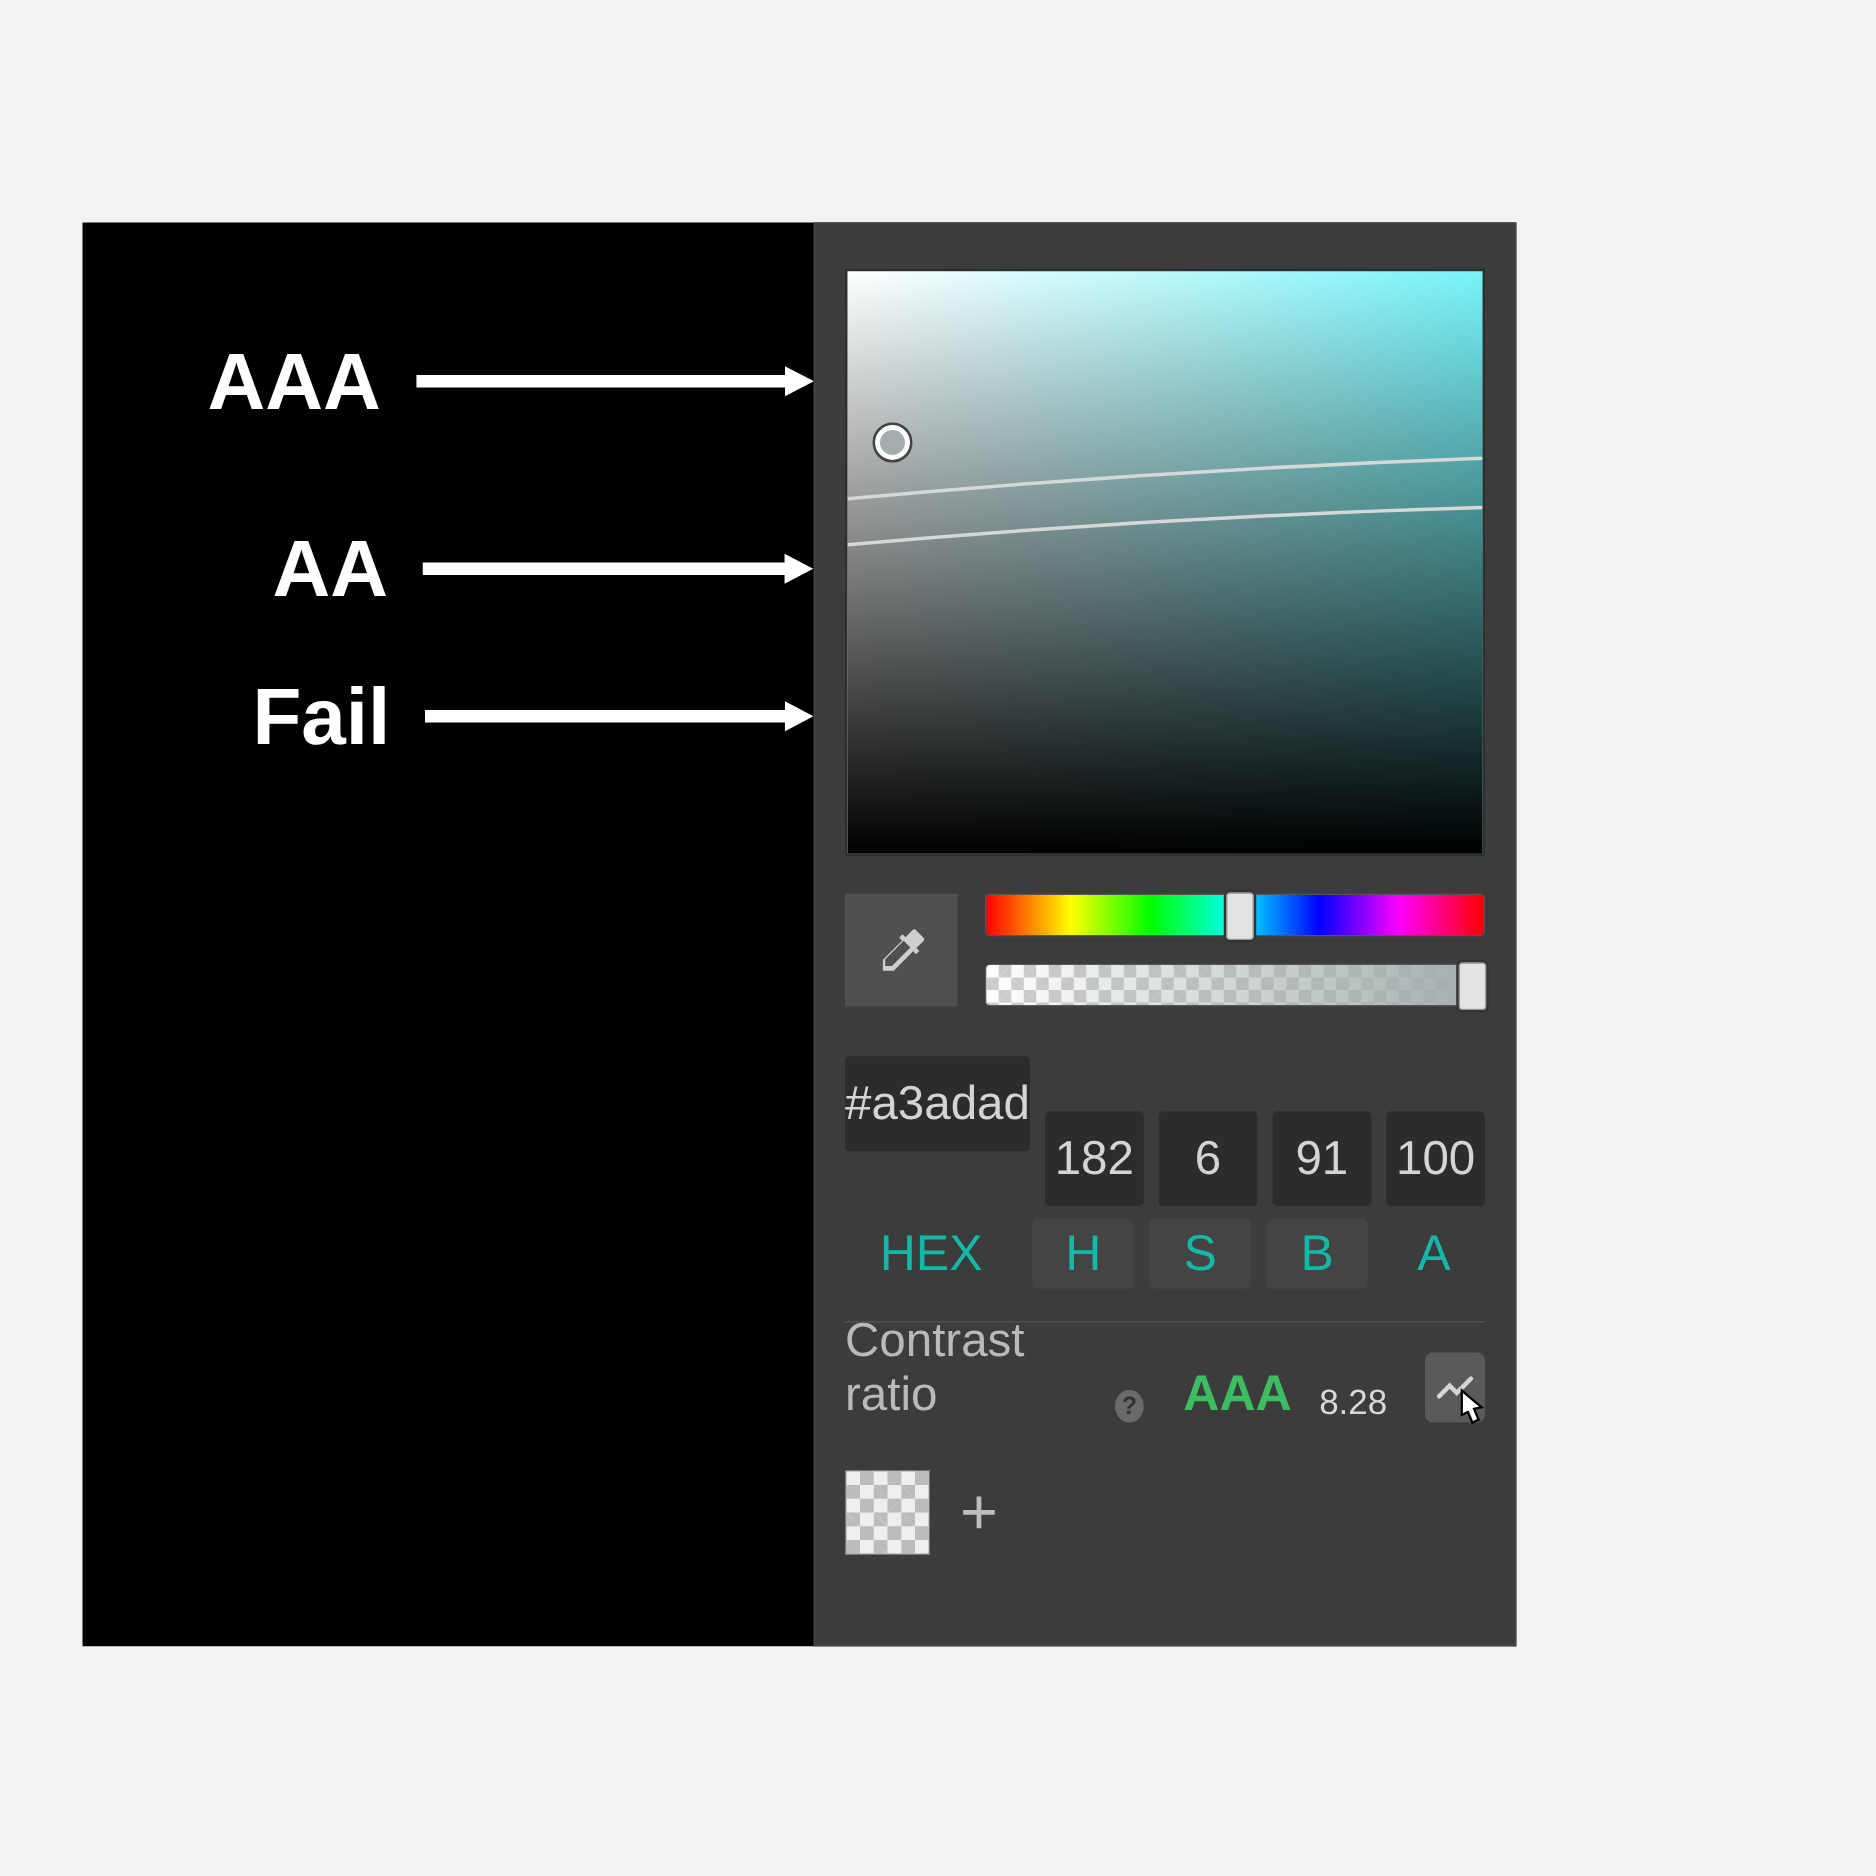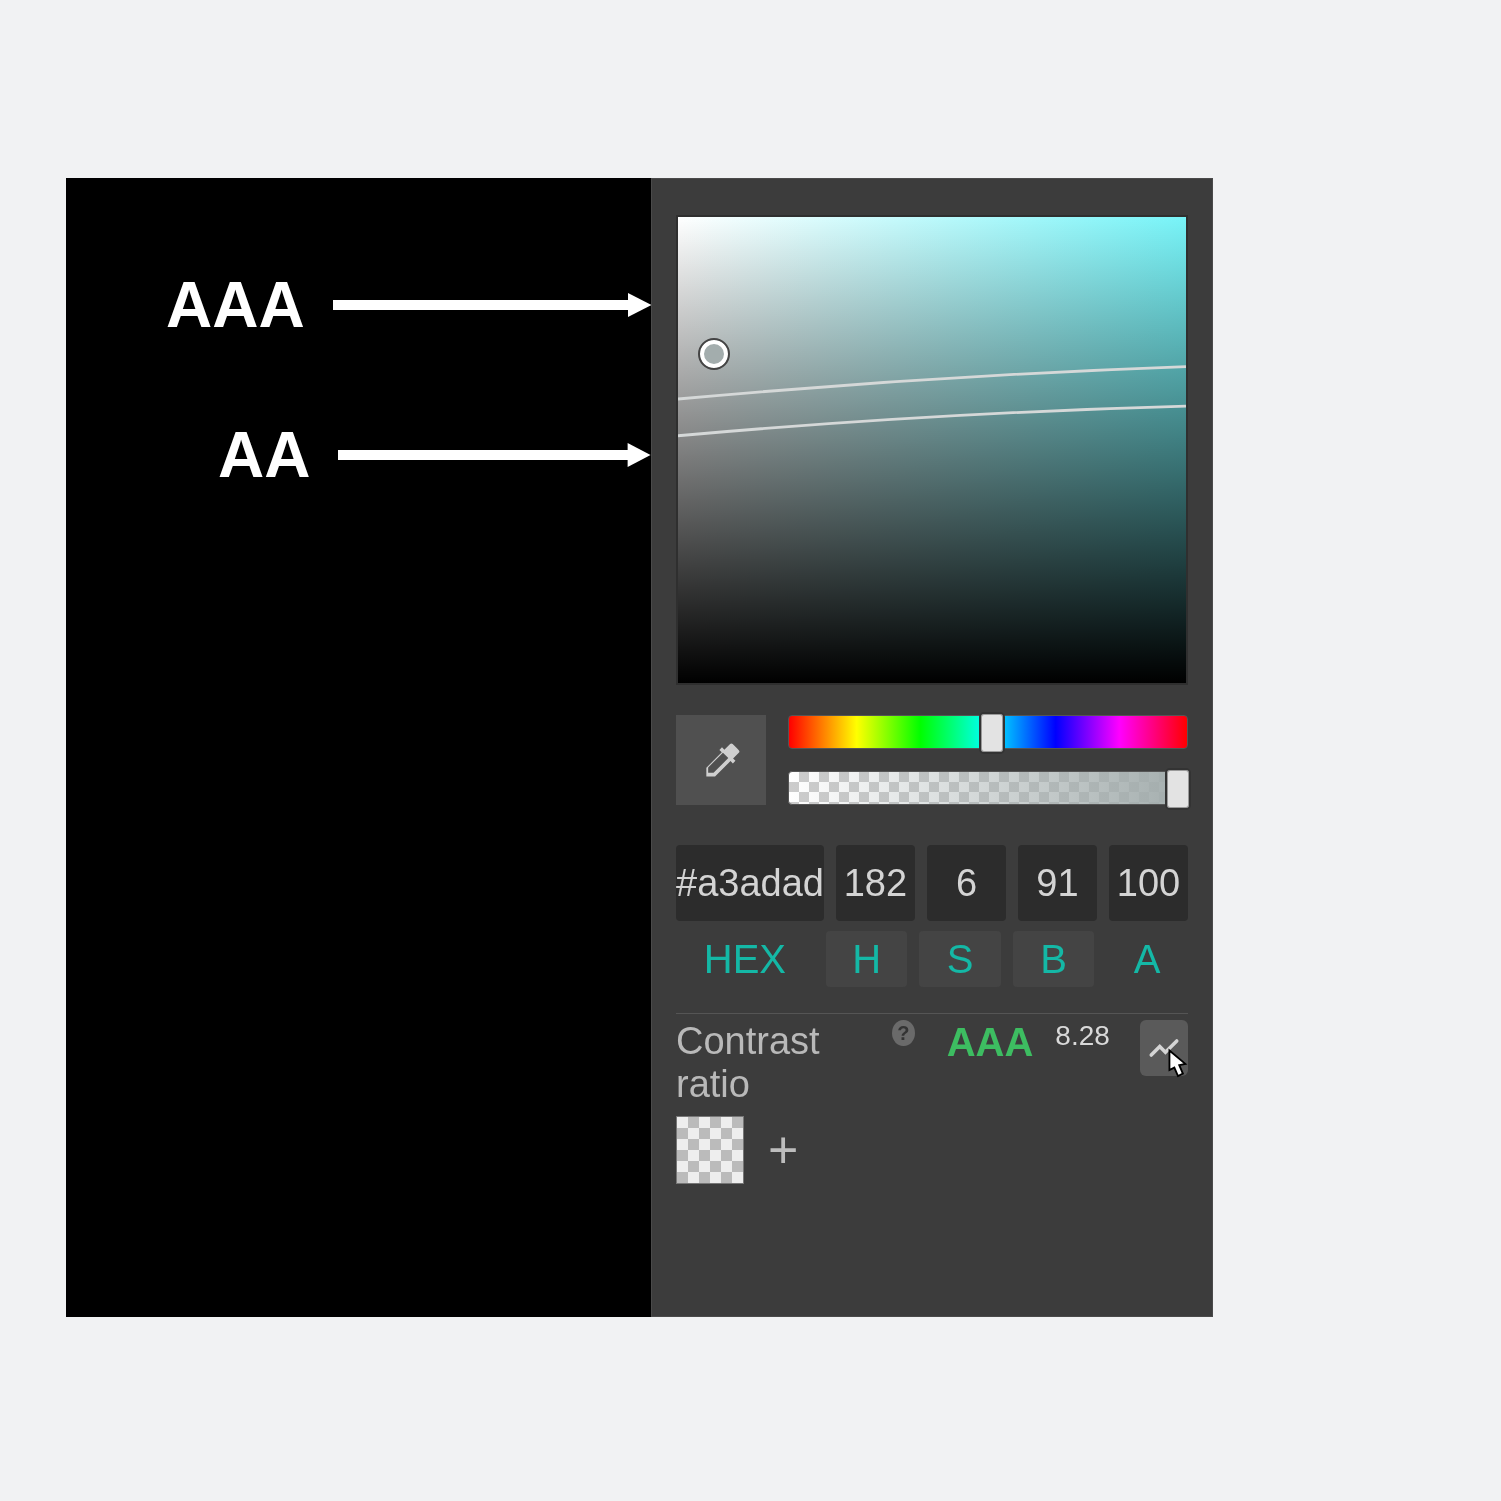--- a/index.html
+++ b/index.html
@@ -20,28 +20,28 @@
   .eyedrop{width:90px;height:90px;background:#505050;display:flex;align-items:center;justify-content:center;}
   .sliders{flex:1;display:flex;flex-direction:column;gap:22px;}
   .slider{height:32px;border-radius:4px;position:relative;border:1px solid #555;}
   .hue-slider{background:linear-gradient(to right,#ff0000,#ffff00 17%,#00ff00 33%,#00ffff 50%,#0000ff 67%,#ff00ff 83%,#ff0000);}
   .alpha-slider{background-image:linear-gradient(45deg,#ccc 25%,transparent 25%),linear-gradient(-45deg,#ccc 25%,transparent 25%),linear-gradient(45deg,transparent 75%,#ccc 75%),linear-gradient(-45deg,transparent 75%,#ccc 75%);background-size:20px 20px;background-position:0 0,0 10px,10px -10px,-10px 0;background-color:#fff;}
   .alpha-slider::before{content:"";position:absolute;inset:0;background:linear-gradient(to right,rgba(163,173,173,0),#a3adad);}
   .thumb{position:absolute;top:-4px;width:22px;height:38px;border-radius:5px;background:#e3e3e3;border:2px solid #333;box-shadow:0 0 0 1px #999 inset;}
   .fields{display:flex;gap:12px;margin-top:40px;}
   .field{background:#2c2c2c;color:#d4d4d4;font-size:38px;height:76px;display:flex;align-items:center;justify-content:center;border-radius:4px;}
   .hex-field{width:196px;}
-  .num-field{width:116px;}
+  .num-field{width:116px;margin-top:44px;}
   .field-labels{display:flex;gap:12px;margin-top:10px;}
   .fl{color:#14b8a6;font-size:40px;height:56px;display:flex;align-items:center;justify-content:center;border-radius:4px;}
   .fl.hex{width:196px;}
   .fl.n{width:116px;}
   .fl.boxed{background:#444;}
   .div{height:1px;background:#555;margin-top:26px;}
-  .contrast-row{display:flex;align-items:flex-start;gap:16px;margin-top:6px;height:58px;}
+  .contrast-row{display:flex;align-items:flex-end;gap:16px;margin-top:22px;height:58px;}
   .cr-label{color:#b9b9b9;font-size:38px;}
   .help{width:26px;height:26px;border-radius:50%;background:#6a6a6a;color:#333;font-size:20px;font-weight:700;display:flex;align-items:center;justify-content:center;margin-left:4px;}
   .spacer{flex:1;}
   .cr-badge{color:#3dbd61;font-weight:700;font-size:40px;}
   .cr-val{color:#d9d9d9;font-size:28px;margin-left:6px;}
   .cr-toggle{width:56px;height:56px;background:#5a5a5a;border-radius:6px;display:flex;align-items:center;justify-content:center;margin-left:14px;position:relative;}
   .pointer{position:absolute;right:-10px;bottom:-16px;pointer-events:none;}
   .swatch-row{display:flex;align-items:center;gap:24px;margin-top:38px;}
   .swatch{width:66px;height:66px;border:1px solid #777;background-image:linear-gradient(45deg,#bbb 25%,transparent 25%),linear-gradient(-45deg,#bbb 25%,transparent 25%),linear-gradient(45deg,transparent 75%,#bbb 75%),linear-gradient(-45deg,transparent 75%,#bbb 75%);background-size:22px 22px;background-position:0 0,0 11px,11px -11px,-11px 0;background-color:#eee;}
   .add{color:#bdbdbd;font-size:52px;font-weight:300;}
@@ -54,20 +54,27 @@
   <div class="annot">
     <div class="ann-row" style="top:90px">
       <span class="ann-label">AAA</span>
       <svg class="ann-arrow" viewBox="0 0 300 30" preserveAspectRatio="none" style="height:30px">
         <line x1="0" y1="15" x2="280" y2="15" stroke="#fff" stroke-width="10"></line>
         <polygon points="278,3 300,15 278,27" fill="#fff"></polygon>
       </svg>
     </div>
     <div class="ann-row" style="top:240px">
       <span class="ann-label" style="margin-left:52px">AA</span>
+      <svg class="ann-arrow" viewBox="0 0 300 30" preserveAspectRatio="none" style="height:30px">
+        <line x1="0" y1="15" x2="280" y2="15" stroke="#fff" stroke-width="10"></line>
+        <polygon points="278,3 300,15 278,27" fill="#fff"></polygon>
+      </svg>
+    </div>
+    <div class="ann-row" style="top:358px">
+      <span class="ann-label" style="margin-left:36px">Fail</span>
       <svg class="ann-arrow" viewBox="0 0 300 30" preserveAspectRatio="none" style="height:30px">
         <line x1="0" y1="15" x2="280" y2="15" stroke="#fff" stroke-width="10"></line>
         <polygon points="278,3 300,15 278,27" fill="#fff"></polygon>
       </svg>
     </div>
   </div>
 
   <div class="panel">
 
     <div class="spectrum">

